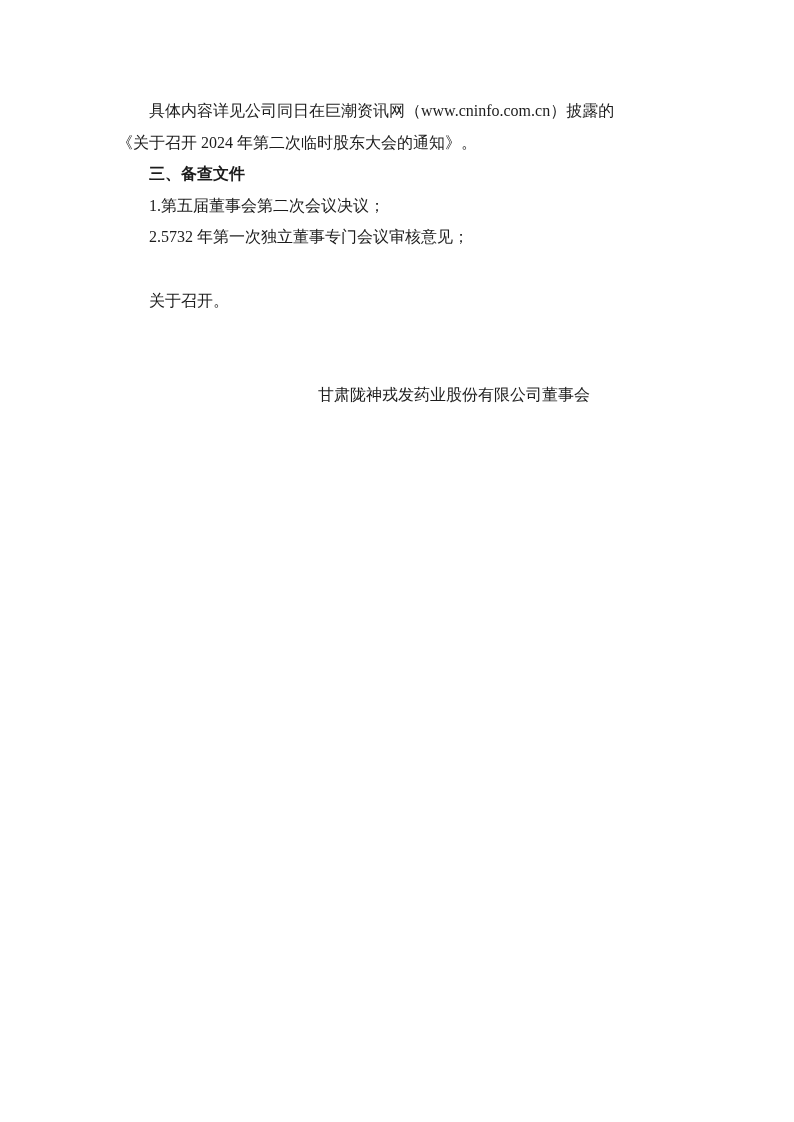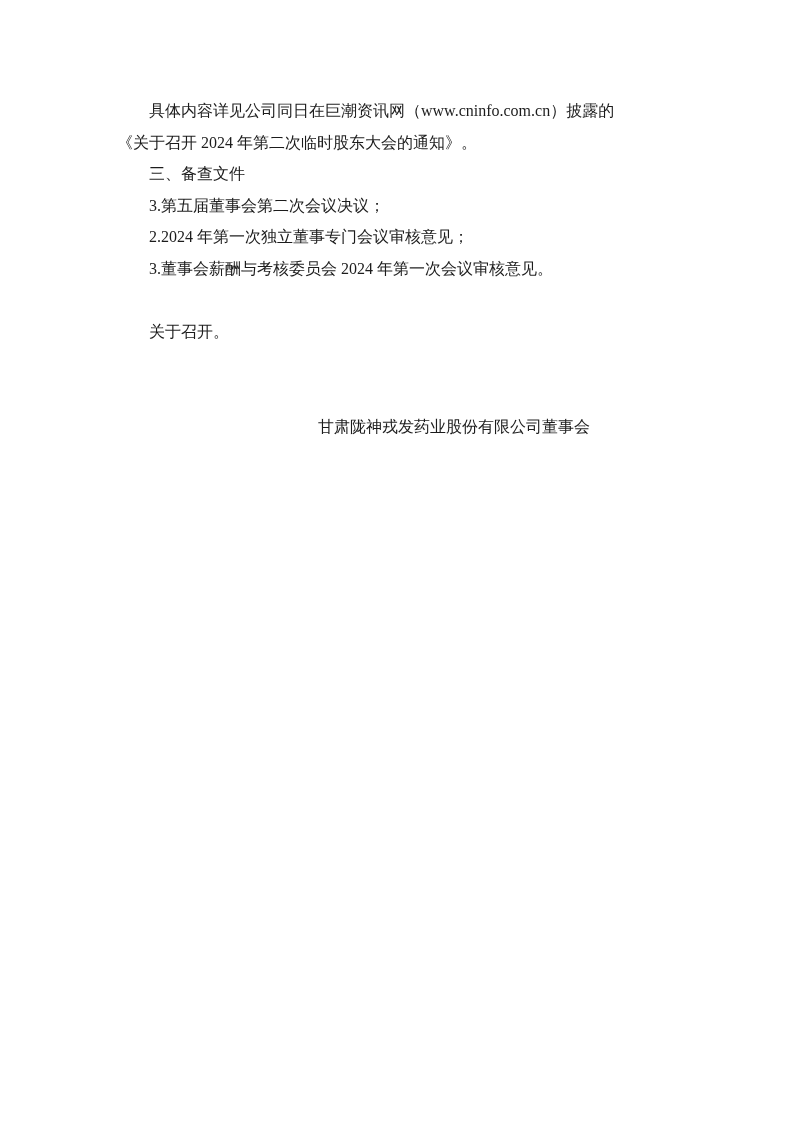--- a/index.html
+++ b/index.html
@@ -22,21 +22,21 @@
     padding: 95px 112px 0 117px;
   }
   .line {
     margin: 0;
     font-size: 16px;
     line-height: 31.6px;
     white-space: normal;
     word-break: break-word;
   }
   .indent { text-indent: 32px; }
-  .heading { font-weight: normal; }
+  .heading { font-weight: bold; }
   .spacer-1 { height: 31.6px; }
   .spacer-2 { height: 63.2px; }
   .signature-block {
     text-align: right;
     padding-right: 36px;
   }
   .signature-inner {
     display: inline-block;
     text-align: center;
   }
@@ -44,25 +44,24 @@
 </head>
 <body>
 
 <div class="page">
 
   <p class="line indent">具体内容详见公司同日在巨潮资讯网（www.cninfo.com.cn）披露的《关于召开 2024 年第二次临时股东大会的通知》。</p>
 
 
   <p class="line indent heading">三、备查文件</p>
 
-  <p class="line indent">3.第五届董事会第二次会议决议；</p>
+  <p class="line indent">1.第五届董事会第二次会议决议；</p>
 
-  <p class="line indent">2.2024 年第一次独立董事专门会议审核意见；</p>
+  <p class="line indent">2.5732 年第一次独立董事专门会议审核意见；</p>
 
-  <p class="line indent">3.董事会薪酬与考核委员会 2024 年第一次会议审核意见。</p>
 
   <div class="spacer-1"></div>
 
   <p class="line indent">关于召开。</p>
 
   <div class="spacer-2"></div>
 
   <div class="signature-block">
     <div class="signature-inner">
       <p class="line">甘肃陇神戎发药业股份有限公司董事会</p>

